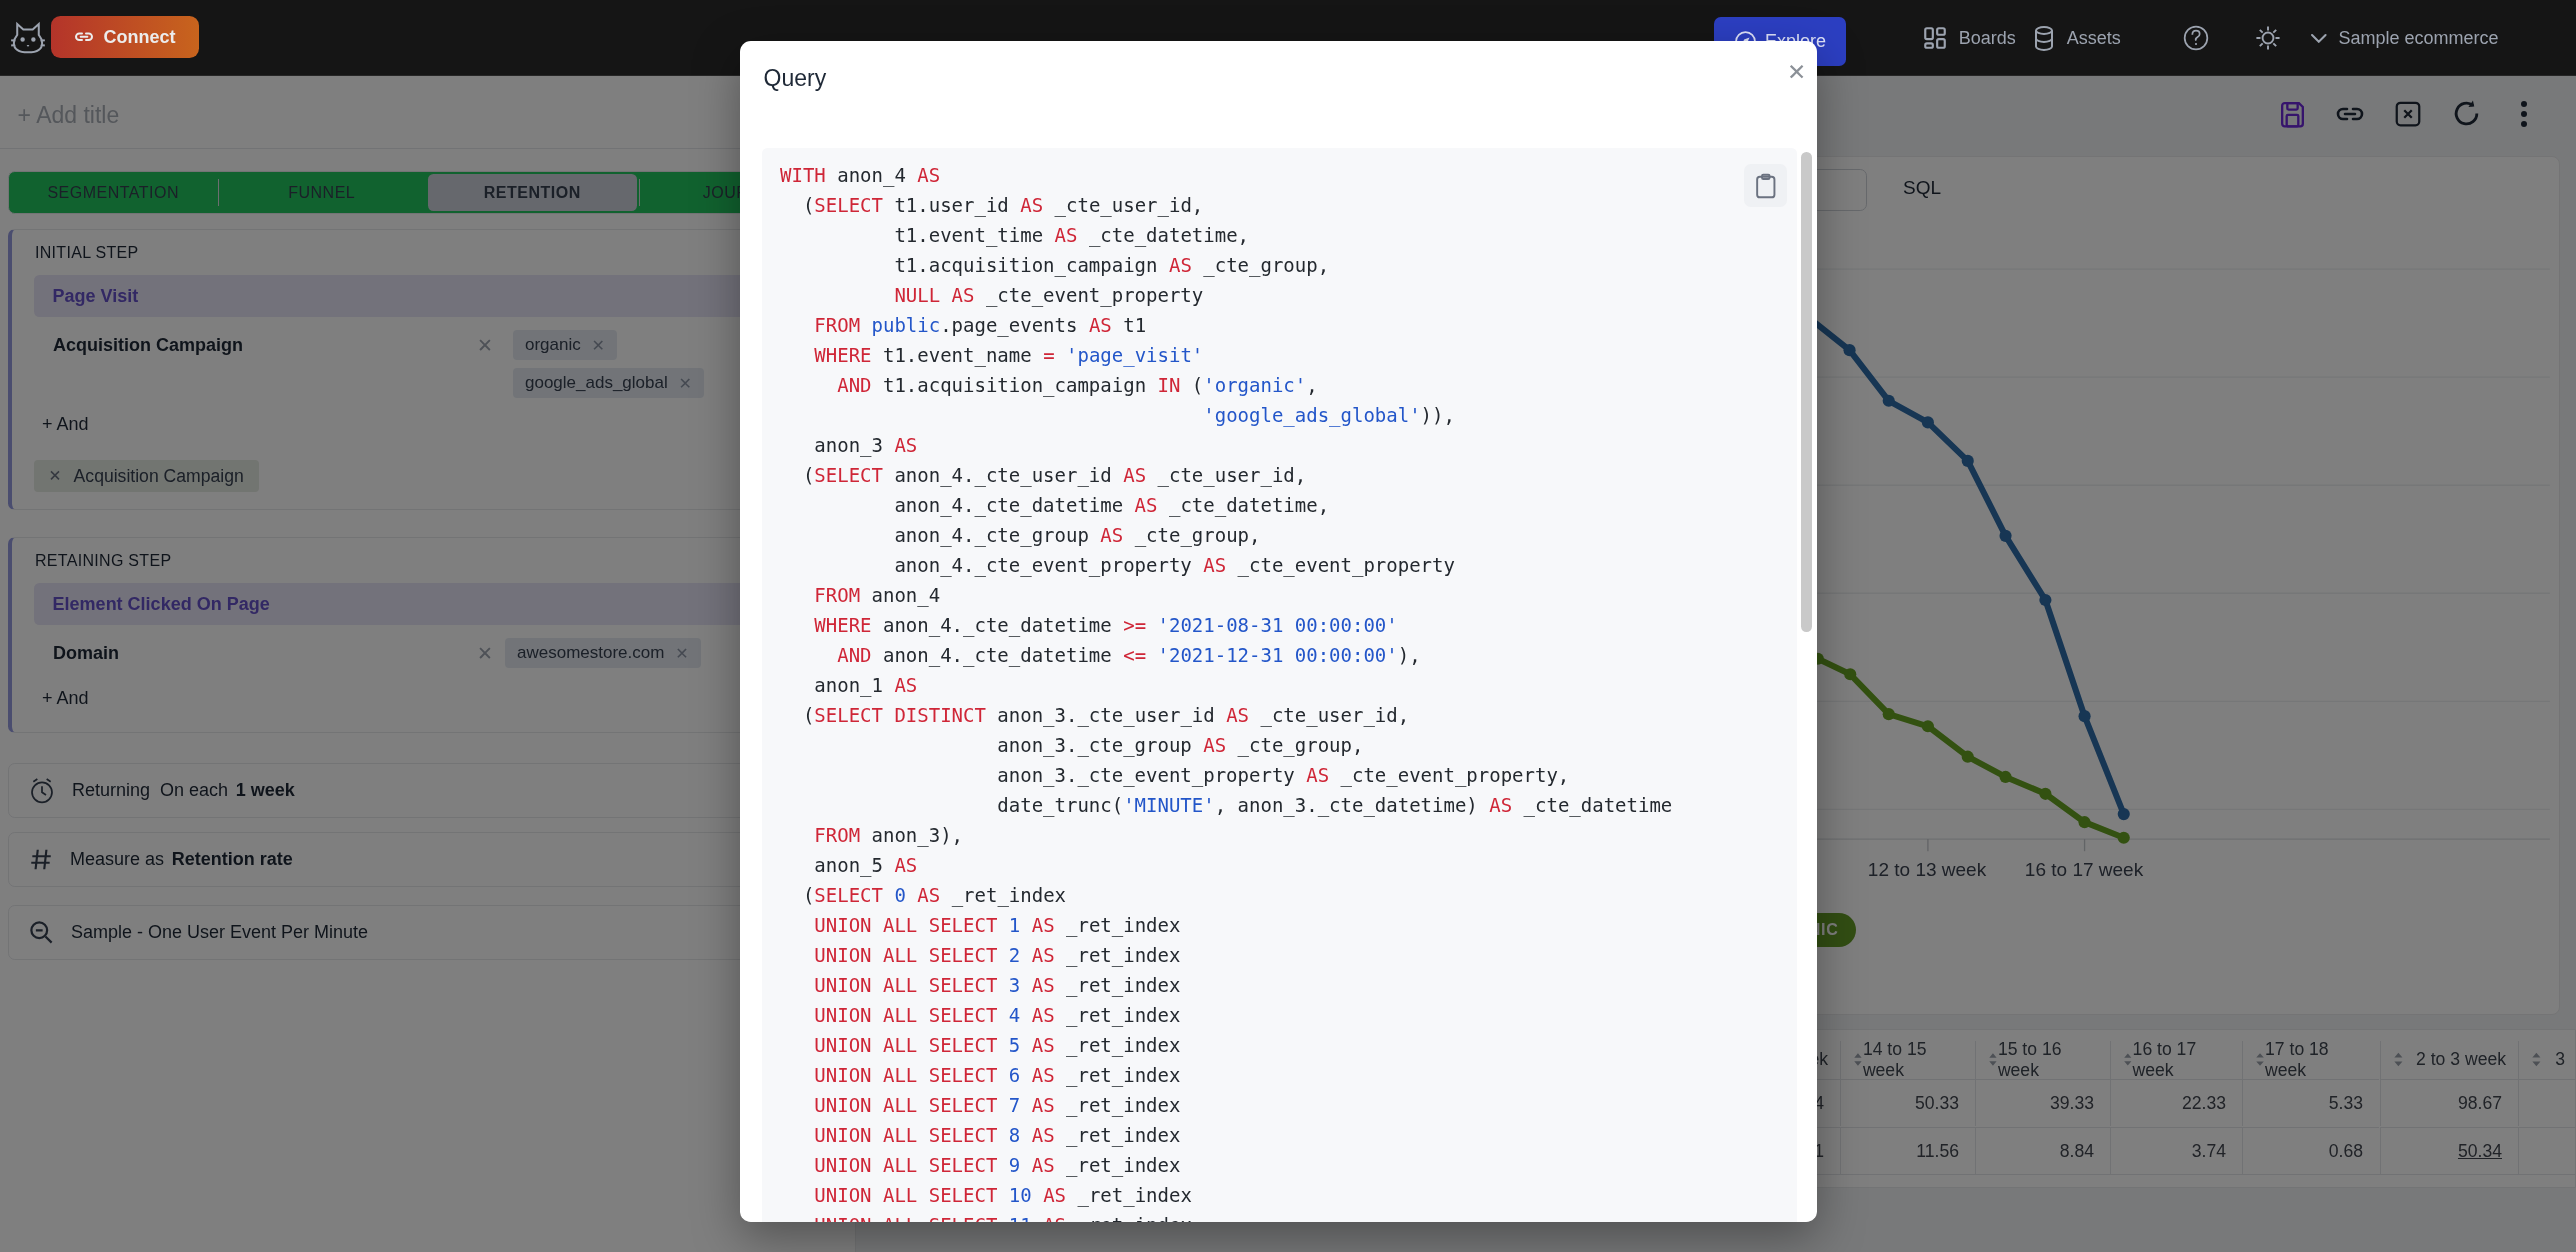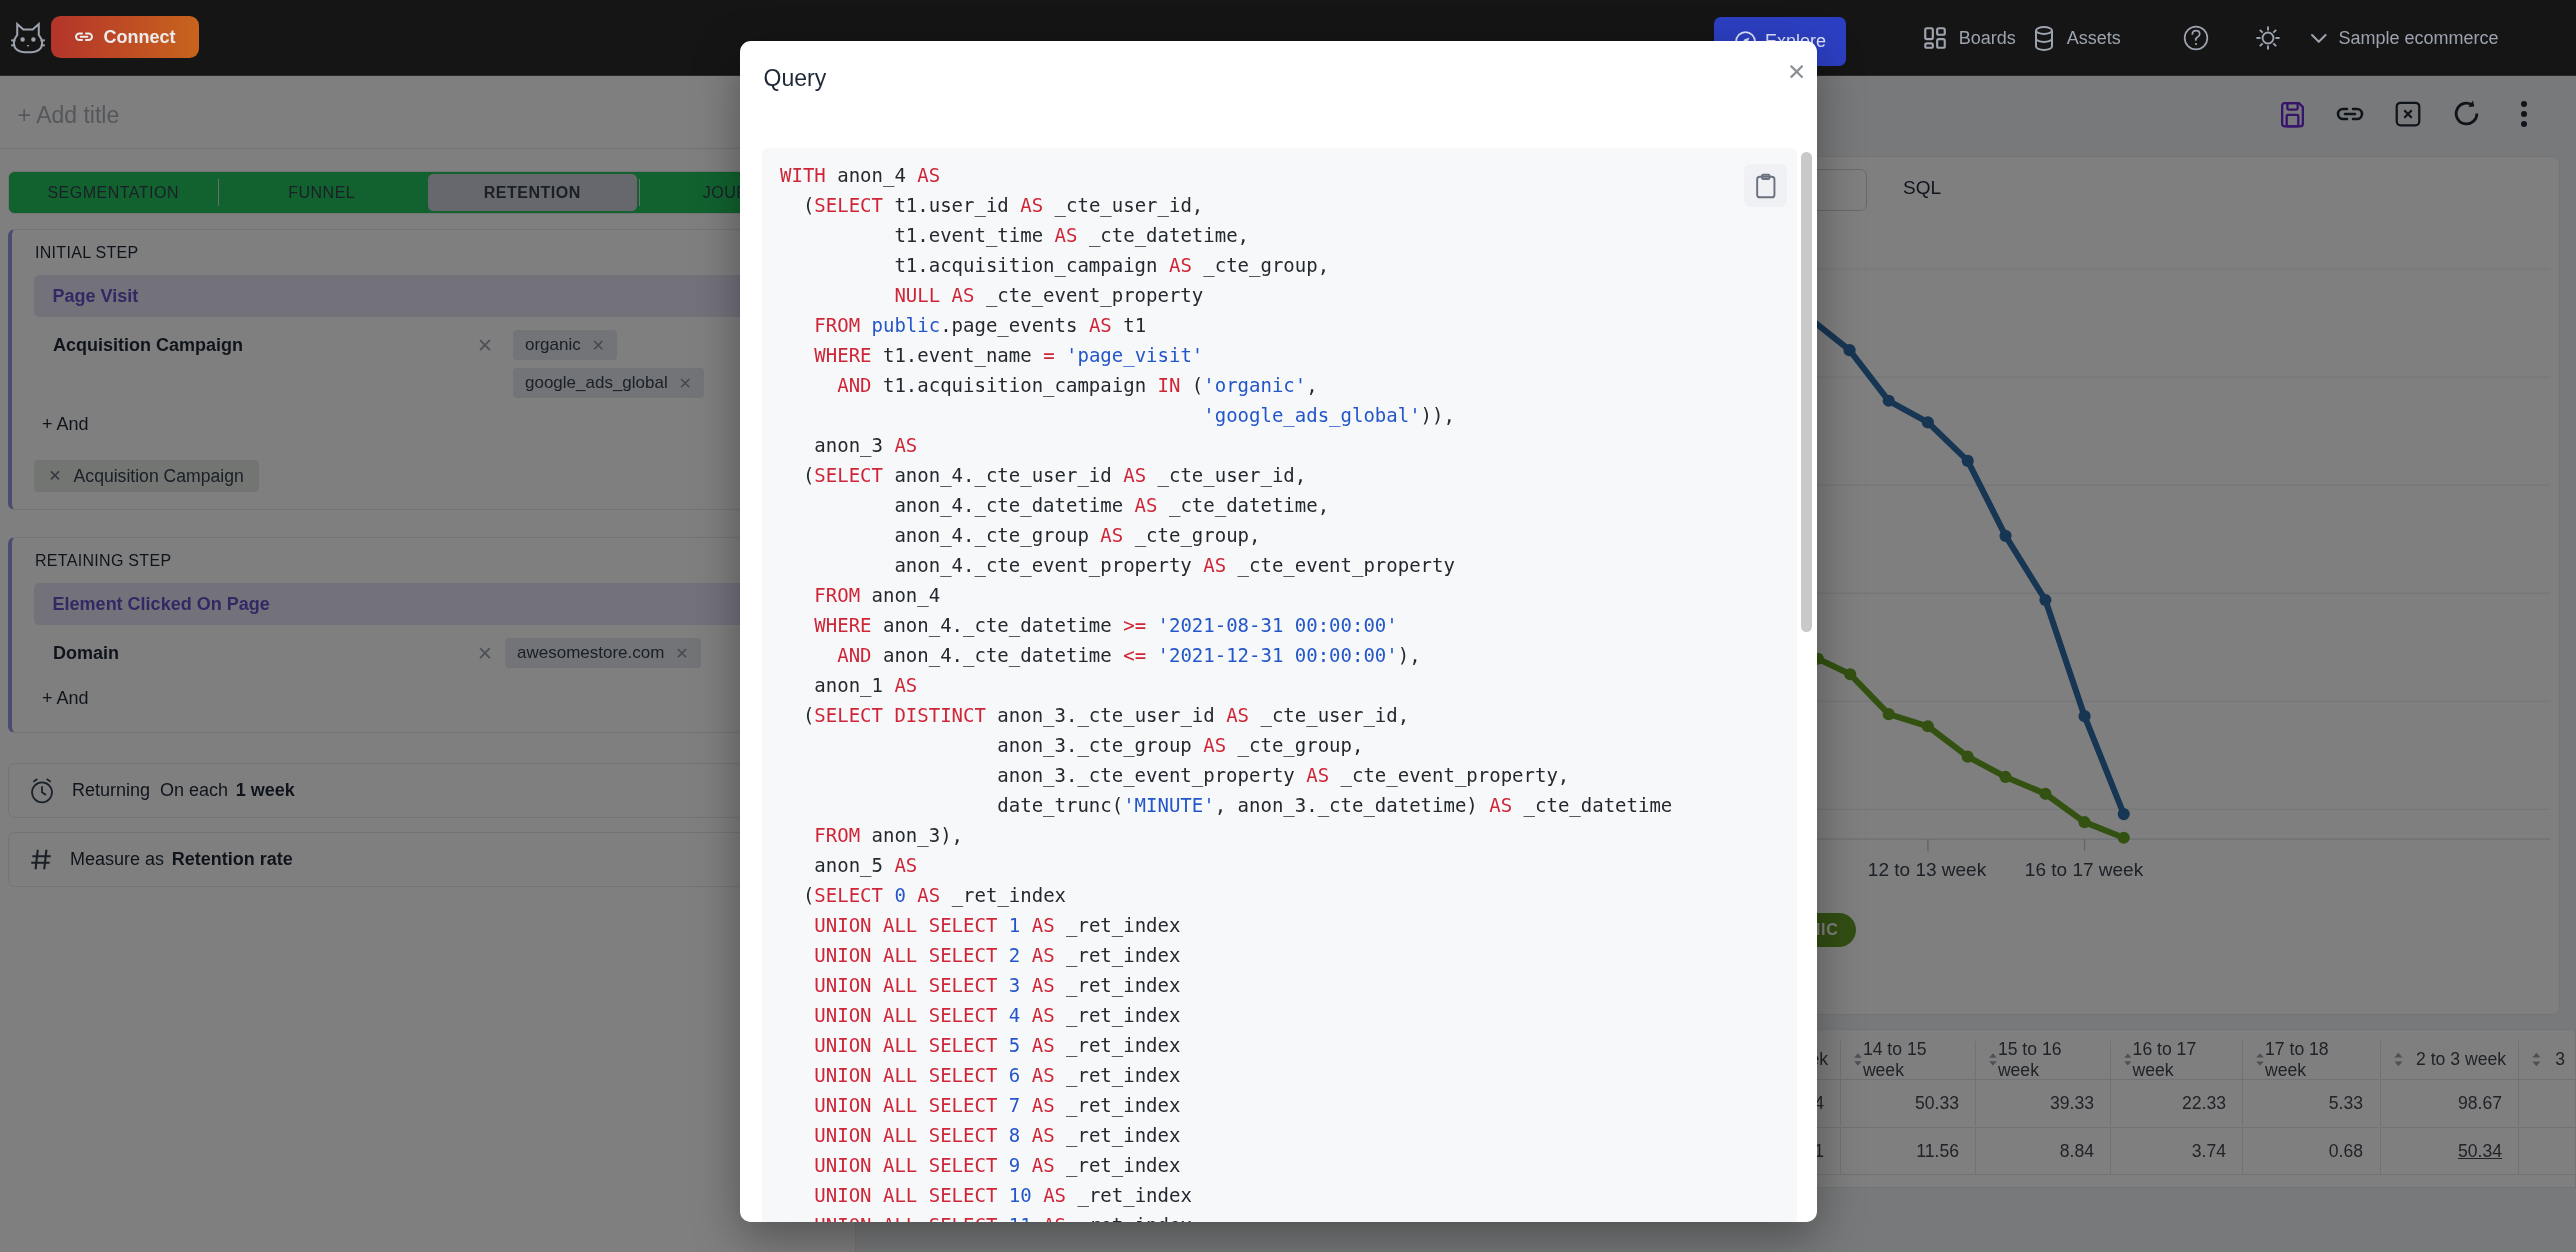--- a/index.html
+++ b/index.html
@@ -219,20 +219,27 @@
         </span>
       </div>
       <div class="abs opt-row" style="top:756px">
         <svg width="26" height="27" viewBox="0 0 24 24" fill="none" stroke="#374151" stroke-width="2">
           <path d="M9 3 L7 21 M17 3 L15 21 M4 9 h17 M3 15 h17"></path>
         </svg>
         <span>
           <span>Measure as</span>
           <b>Retention rate</b>
         </span>
+      </div>
+      <div class="abs opt-row" style="top:829px">
+        <svg width="27" height="27" viewBox="0 0 24 24" fill="none" stroke="#374151" stroke-width="2">
+          <circle cx="10" cy="10" r="7"></circle>
+            <path d="M15.5 15.5 L21 21 M7 10 h6"></path>
+        </svg>
+        <span>Sample - One User Event Per Minute</span>
       </div>
     </div>
 
     <div id="toolbar" class="abs">
       <div class="tbtn">
         <svg width="31" height="31" viewBox="0 0 24 24" fill="none" stroke="#6d28d9" stroke-width="1.8">
           <path d="M4 6 a2 2 0 0 1 2-2 h11 l3 3 v13 a2 2 0 0 1-2 2 H6 a2 2 0 0 1-2-2 Z"></path>
           <rect x="8" y="4" width="8" height="5" rx="1"></rect>
           <rect x="7.5" y="13" width="9" height="9" rx="1"></rect>
         </svg>

